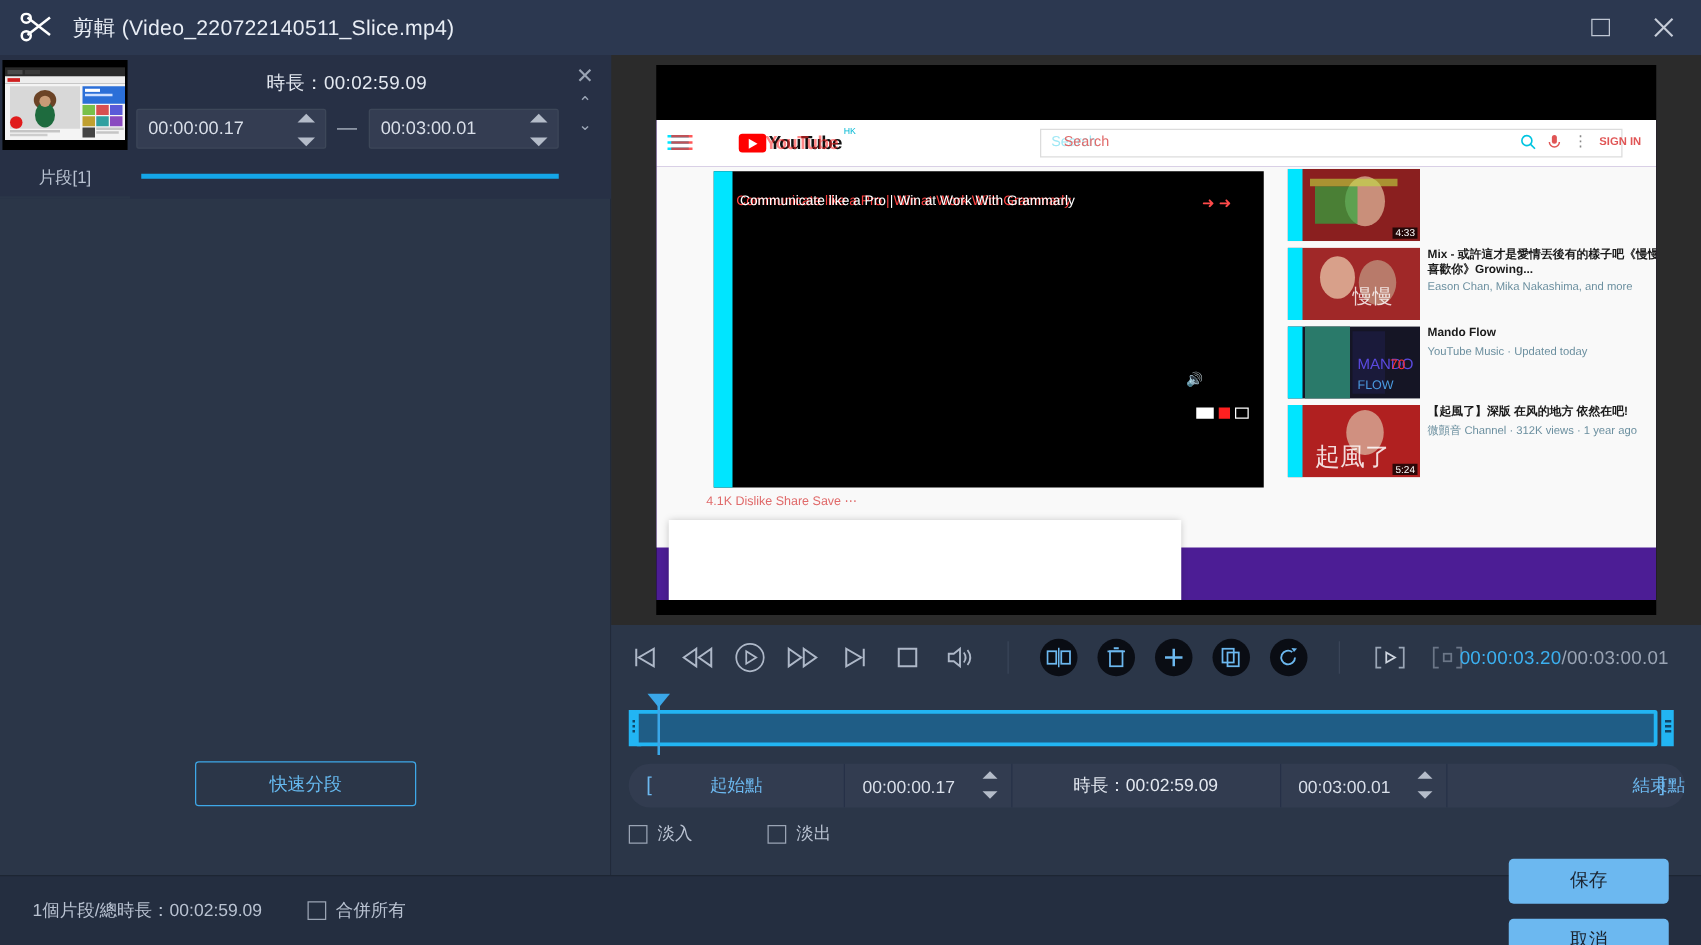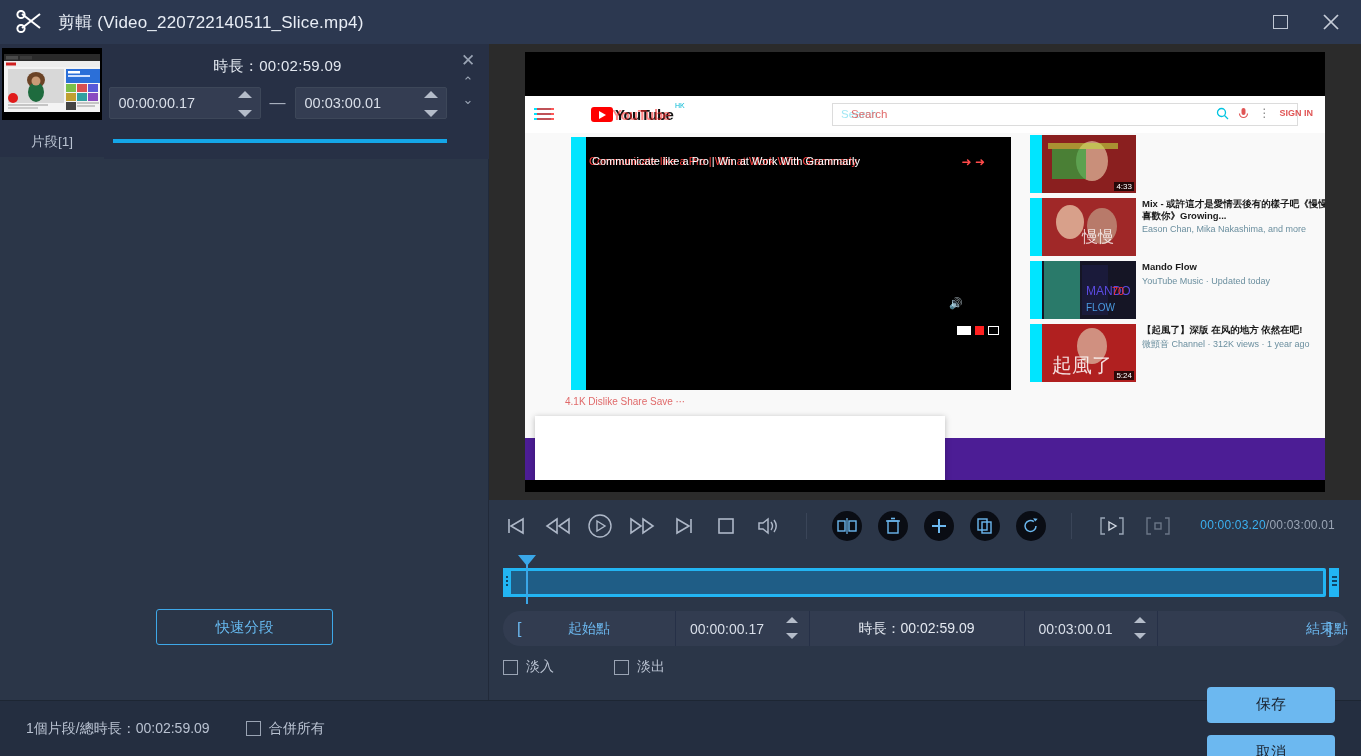--- a/index.html
+++ b/index.html
@@ -150,21 +150,21 @@
   }
   .transport { position:absolute; left:14px; top:11px; display:flex; align-items:center; gap: 16px; }
   .tbtn { width: 26px; height: 26px; display:flex; align-items:center; justify-content:center; color:#aeb8c8; }
   .sep { width:1px; height:26px; background:#3a4558; margin:0 9px; }
   .circbtn {
     width: 30px; height: 30px; border-radius: 50%; background: #0a0d14;
     display:flex; align-items:center; justify-content:center; color:#6cb8ef;
   }
   .brbtn { width:30px;height:24px; display:flex;align-items:center;justify-content:center;color:#9aa6b6; }
   .timecode {
-    position:absolute; right: 26px; top: 18px; font-size: 12px; letter-spacing:.2px;
+    position:absolute; right: 26px; top: 18px; font-size: 15px; letter-spacing:.2px;
     font-family: "Liberation Sans", sans-serif;
   }
   .timecode .cur { color: #3bb0f0; }
   .timecode .tot { color: #9aa4b4; }
 
   .track-area { position:absolute; left:14px; top:55px; width:845px; height:45px; }
   .track {
     position:absolute; left:5px; top:13px; width:818px; height:29px;
     background:#1f5d86; border: 3px solid #22b5f3; border-radius: 2px;
   }

